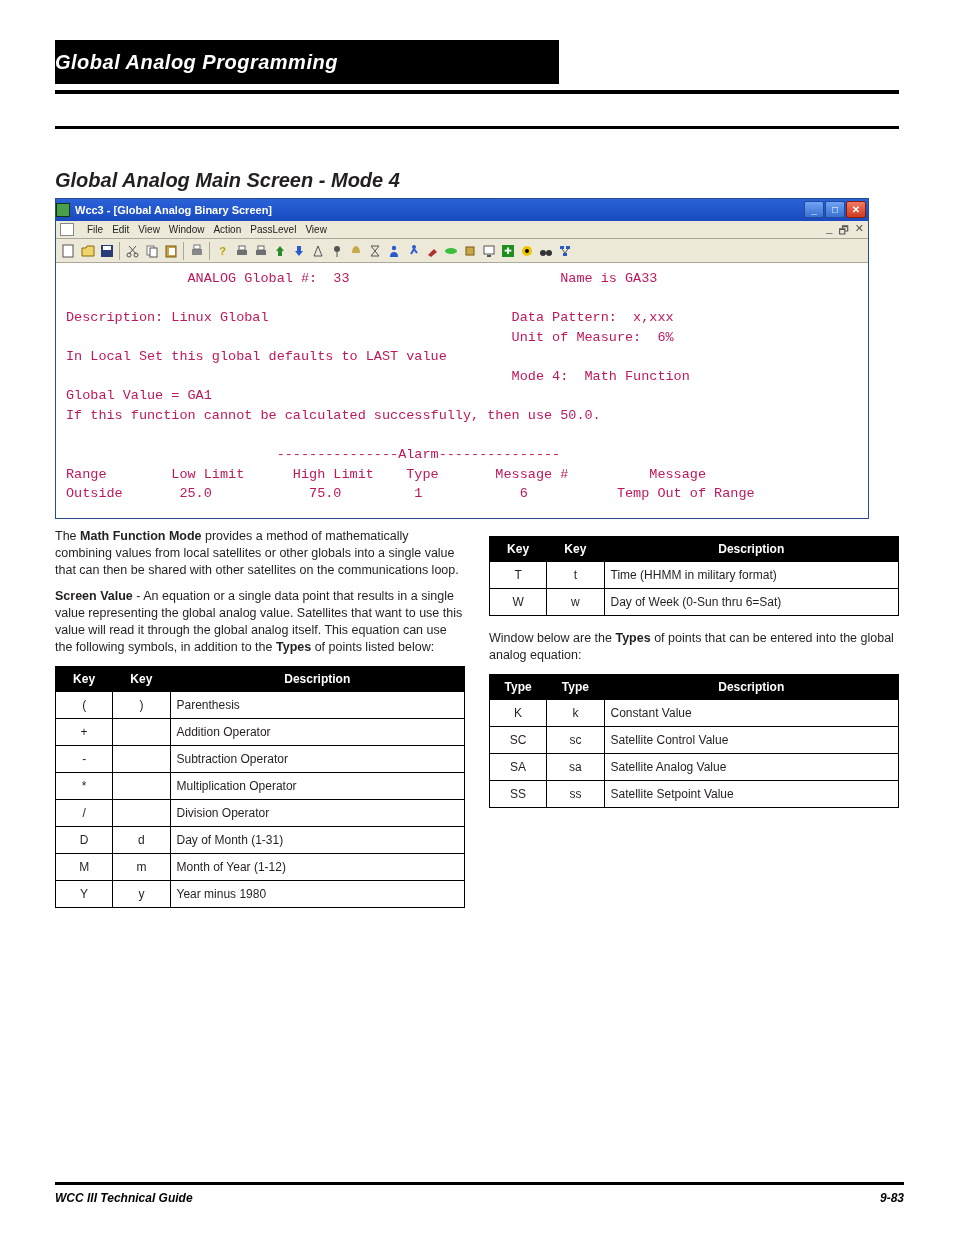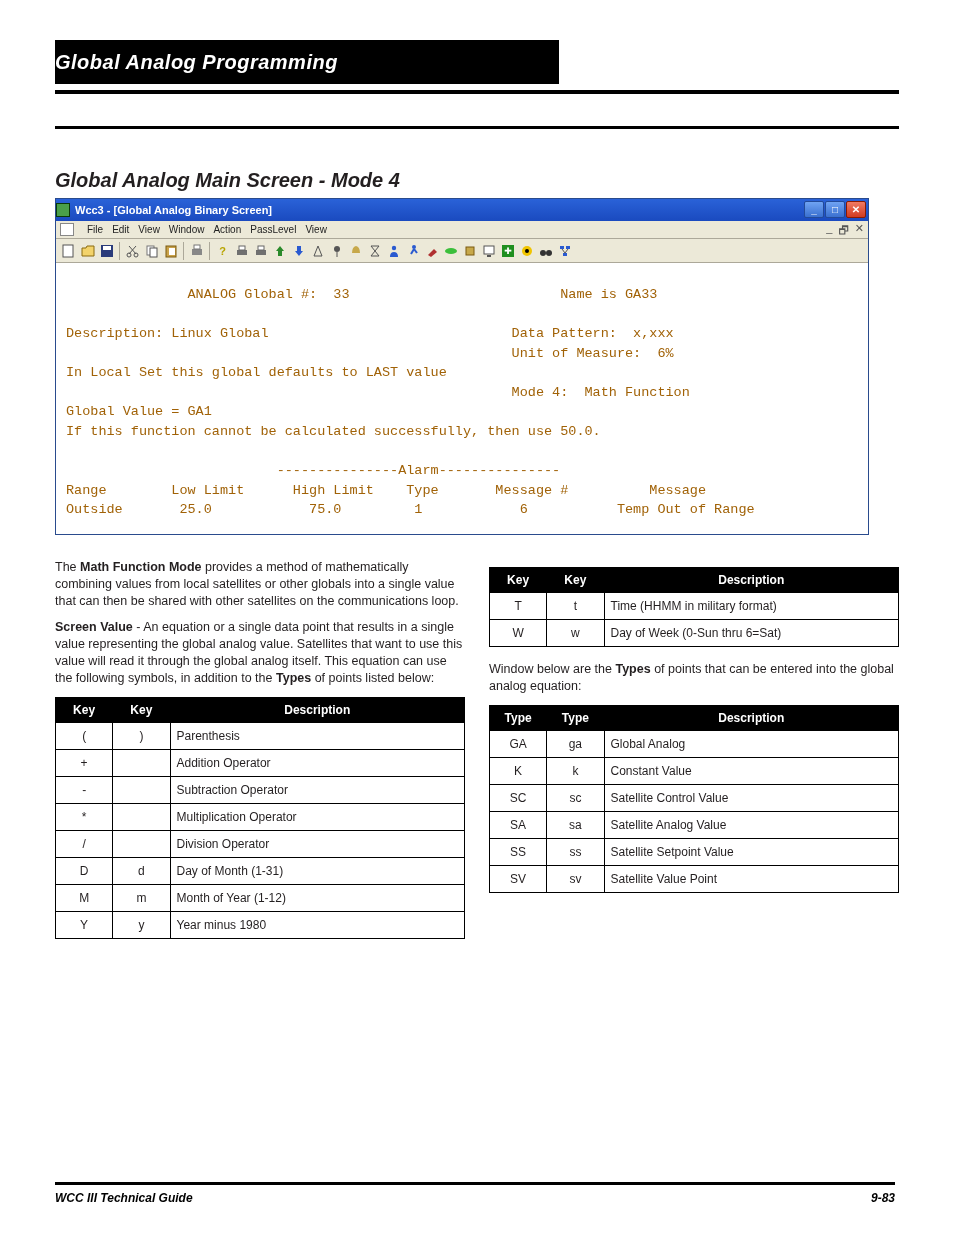--- a/index.html
+++ b/index.html
@@ -120,31 +120,31 @@
     width: 17px; height: 17px;
     display:flex;align-items:center;justify-content:center;
     font-size:11px;
   }
   .tb svg{display:block}
   .sep{width:1px;height:18px;background:#aca899;margin:0 2px;}
   .content {
     background: #fff;
     font-family: "Courier New", monospace;
     font-size: 13.5px;
-    color: #a16207;
-    padding: 22px 10px 14px 10px;
+    color: #be185d;
+    padding: 6px 10px 14px 10px;
     line-height: 1.45;
     white-space: pre;
   }
 
   
   .cols {
     display: flex;
     gap: 24px;
-    margin-top: 24px;
+    margin-top: 9px;
   }
   .col { flex: 1; font-size: 12.5px; color: #231f20; }
   .col p { margin-bottom: 10px; line-height: 1.35; }
   .col .b { font-weight: bold; }
 
   table.info {
     border-collapse: collapse;
     width: 100%;
     font-size: 12px;
     margin: 8px 0 14px 0;
@@ -163,21 +163,21 @@
     vertical-align: middle;
   }
   table.info td:nth-child(1),
   table.info td:nth-child(2) { text-align: center; width: 14%; }
 
   
   .footer {
     position: absolute;
     bottom: 30px;
     left: 55px;
-    right: 59px;
+    right: 50px;
   }
   .footer-line {
     border: none;
     border-top: 3px solid #000;
     margin-bottom: 6px;
   }
   .footer-row {
     display: flex;
     justify-content: space-between;
     font-size: 12px;
@@ -482,48 +482,38 @@
       <table class="info">
         <thead>
             <tr>
           <th>Type</th>
           <th>Type</th>
           <th>Description</th>
         </tr>
           </thead>
         <tbody>
           <tr>
-              <td>GA</td>
-              <td>ga</td>
-              <td>Global Analog</td>
-            </tr>
-          <tr>
               <td>K</td>
               <td>k</td>
               <td>Constant Value</td>
             </tr>
           <tr>
               <td>SC</td>
               <td>sc</td>
               <td>Satellite Control Value</td>
             </tr>
           <tr>
               <td>SA</td>
               <td>sa</td>
               <td>Satellite Analog Value</td>
             </tr>
           <tr>
               <td>SS</td>
               <td>ss</td>
               <td>Satellite Setpoint Value</td>
-            </tr>
-          <tr>
-              <td>SV</td>
-              <td>sv</td>
-              <td>Satellite Value Point</td>
             </tr>
         </tbody>
       </table>
     </div>
   </div>
 </div>
 
 <div class="footer">
   <hr class="footer-line">
   <div class="footer-row">

